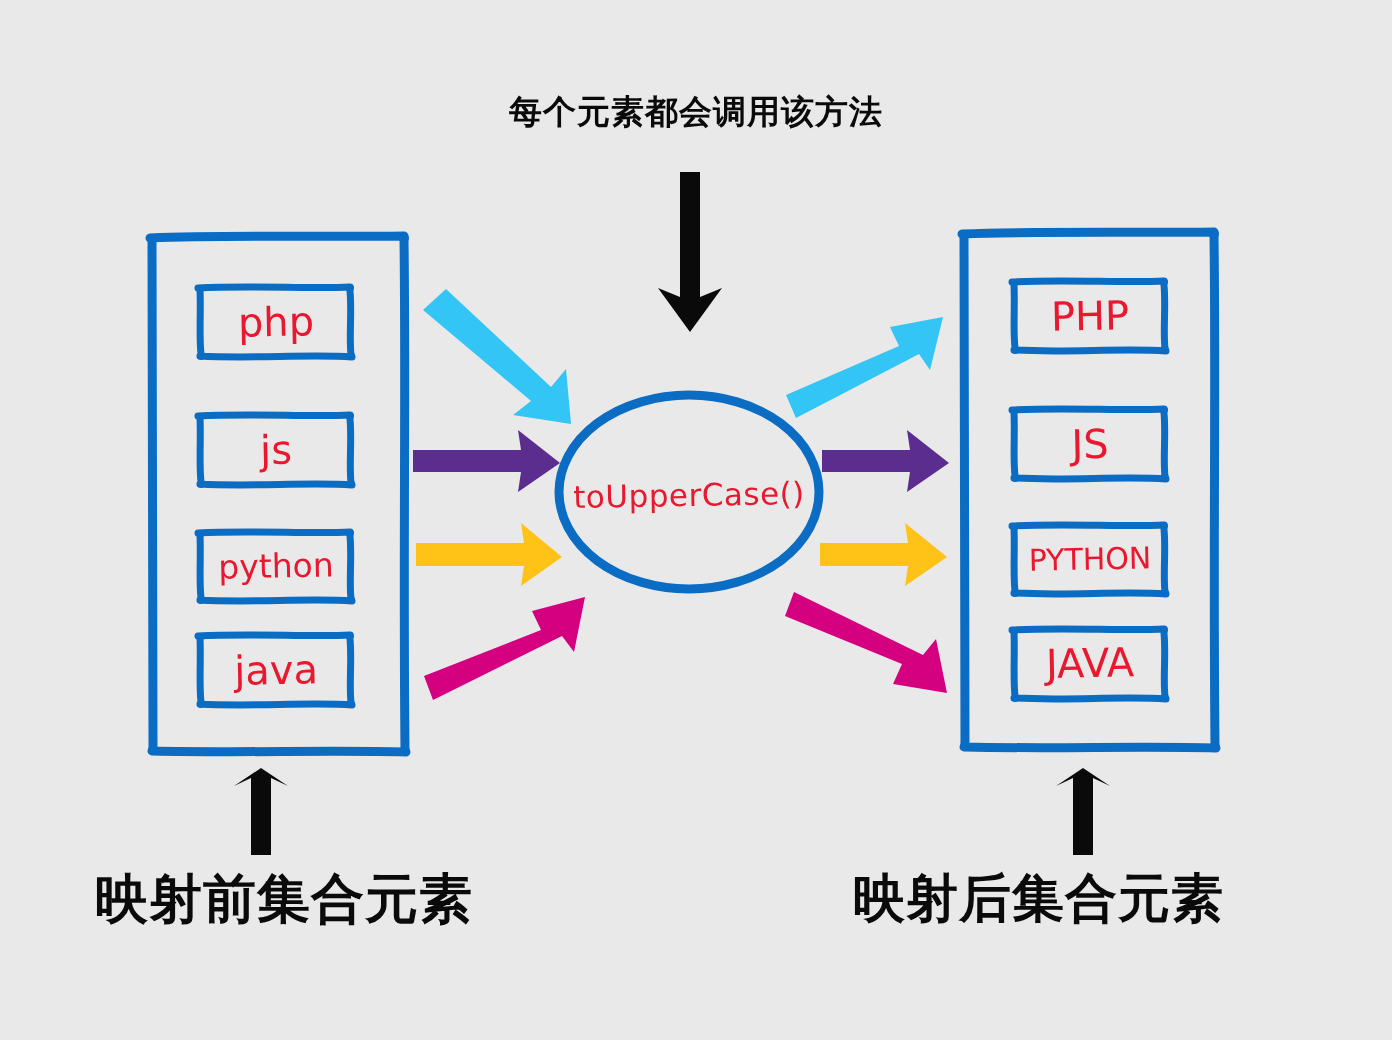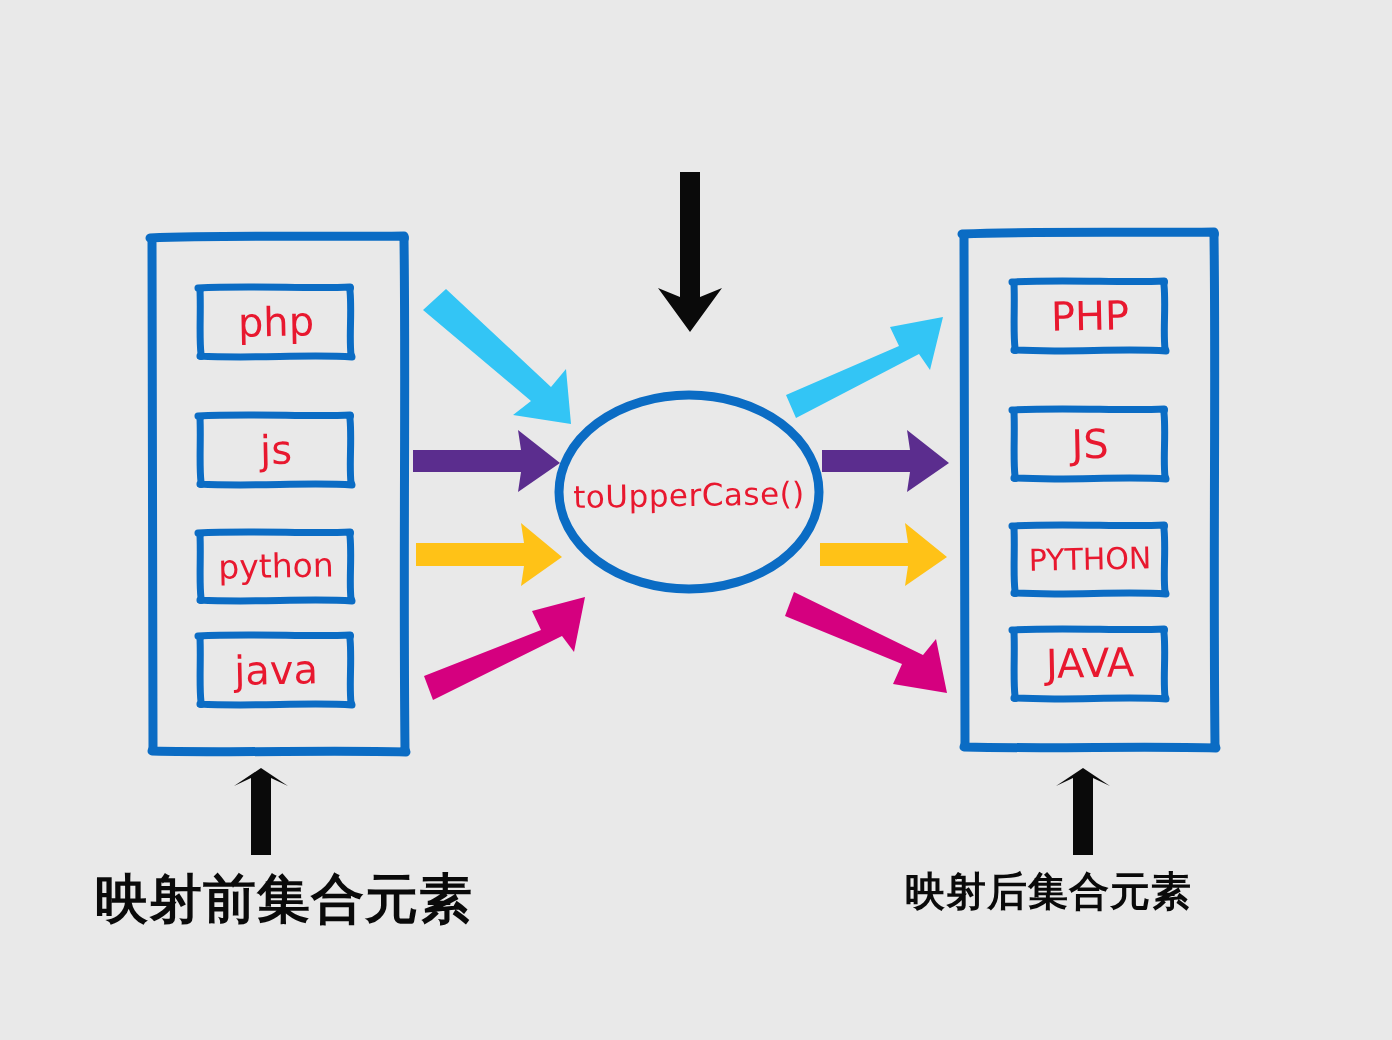--- a/index.html
+++ b/index.html
@@ -40,22 +40,22 @@
     left: 50%;
     transform: translateX(-50%);
     top: 90px;
   }
   .caption-left {
     font-size: 53px;
     left: 95px;
     top: 864px;
   }
   .caption-right {
-    font-size: 40px;
-    left: 905px;
+    font-size: 52px;
+    left: 853px;
     top: 864px;
     text-align: right;
   }
   .hand {
     font-family: "DejaVu Sans", "Liberation Sans", sans-serif;
     color: #e8182f;
     font-weight: 500;
   }
   .item-label {
     font-size: 40px;
@@ -215,20 +215,21 @@
 
     <g>
       <path d="M820,543 L908,543 L905,523 L947,557 L905,586 L908,566 L820,566 Z" fill="#ffc217"></path>
     </g>
 
     <g>
       <path d="M794,592 L785,616 L902,664 L893,684 L947,693 L936,639 L923,655 Z" fill="#d5007f"></path>
     </g>
   </svg>
 
+  <div class="txt cn-bold title-text">每个元素都会调用该方法</div>
 
   <div class="txt cn-bold caption-left">映射前集合元素</div>
 
   <div class="txt cn-bold caption-right">映射后集合元素</div>
 
   <div class="txt hand item-label" style="left:276px; top:322px;">php</div>
   <div class="txt hand item-label" style="left:276px; top:450px;">js</div>
   <div class="txt hand item-label small" style="left:276px; top:566px;">python</div>
   <div class="txt hand item-label" style="left:276px; top:670px;">java</div>
 

